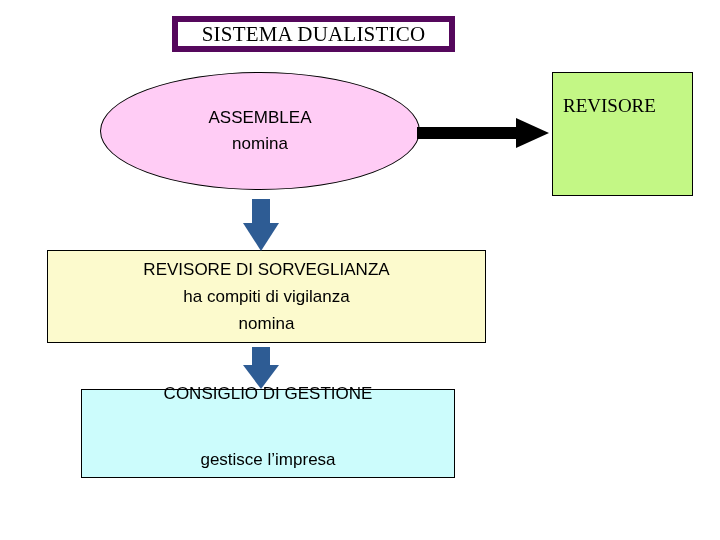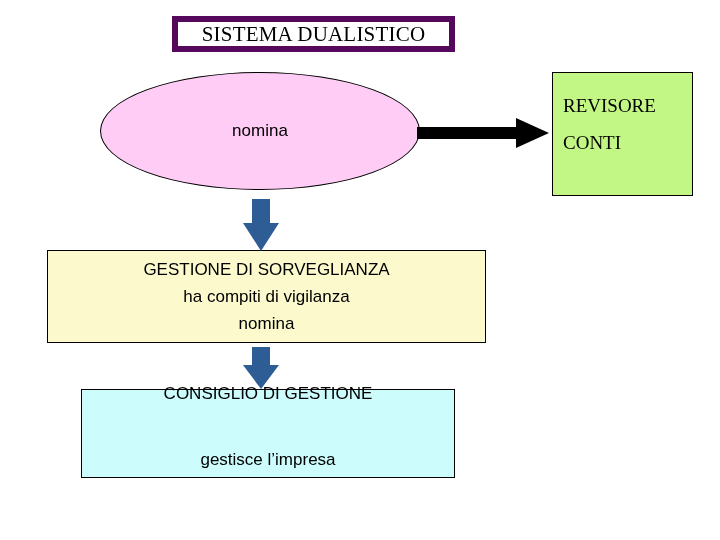--- a/index.html
+++ b/index.html
@@ -148,30 +148,30 @@
 </head>
 <body>
 
 <div id="diagram">
 
   <div class="title-box">
     <span class="label">SISTEMA DUALISTICO</span>
   </div>
 
   <div class="ellipse-shape">
+    <span class="line">ASSEMBLEA</span>
     <span class="line">nomina</span>
   </div>
 
   <div class="green-box">
     <div class="line">REVISORE</div>
-    <div class="line">CONTI</div>
   </div>
 
   <div class="yellow-box">
-    <span class="line">GESTIONE DI SORVEGLIANZA</span>
+    <span class="line">REVISORE DI SORVEGLIANZA</span>
     <span class="line">ha compiti di vigilanza</span>
     <span class="line">nomina</span>
   </div>
 
   <div class="cyan-box">
     <span class="line">CONSIGLIO DI GESTIONE</span>
     <span class="line">gestisce l’impresa</span>
   </div>
 
   <svg class="arrow-layer" viewBox="0 0 720 540" width="720" height="540">

